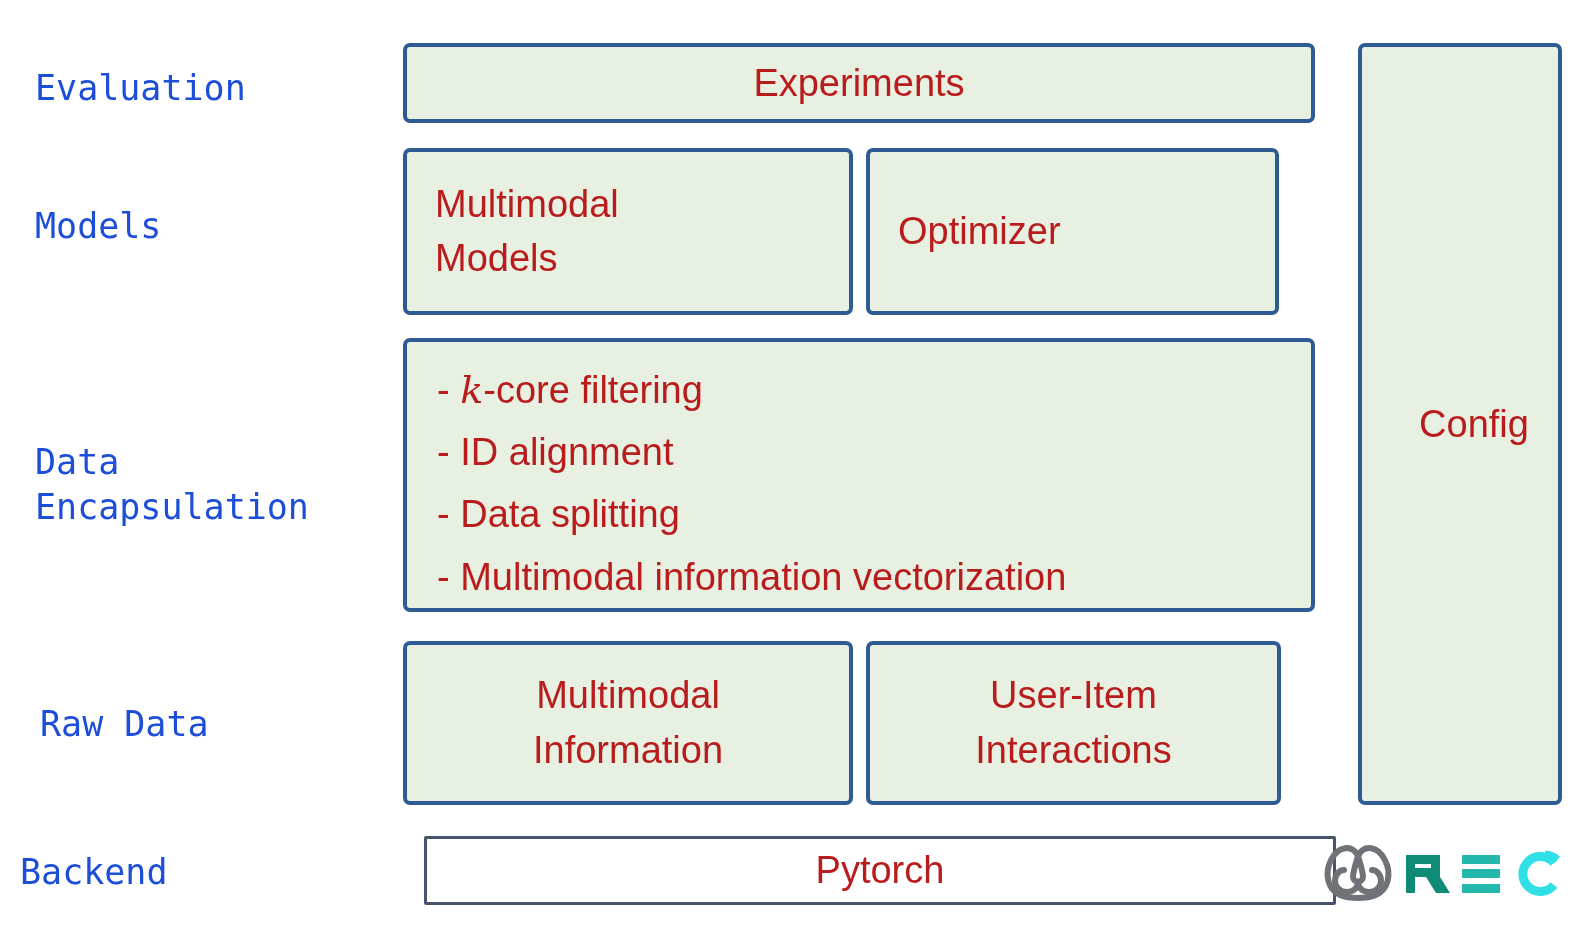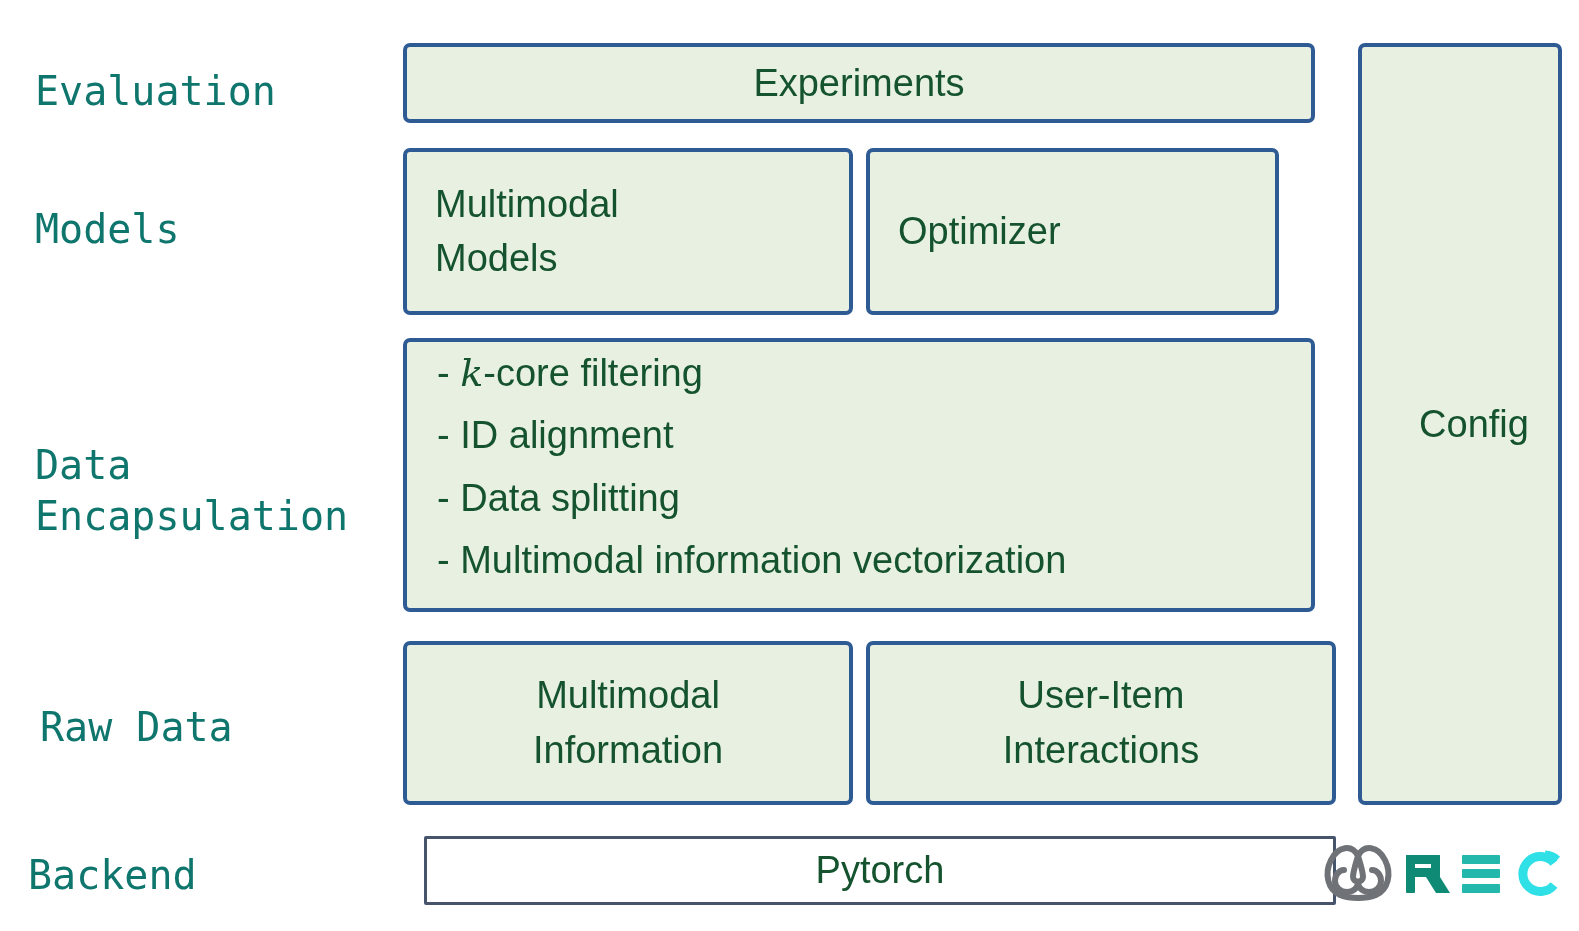--- a/index.html
+++ b/index.html
@@ -17,39 +17,39 @@
     width: 1579px;
     height: 931px;
     background: #ffffff;
     overflow: hidden;
   }
 
   
   .stage-label {
     position: absolute;
     font-family: "DejaVu Sans Mono", "Liberation Mono", monospace;
-    font-size: 40px;
+    font-size: 35px;
     line-height: 1.28;
-    color: #0f766e;
+    color: #1d4ed8;
     white-space: pre-line;
     letter-spacing: 0px;
   }
 
   
   .box {
     position: absolute;
     box-sizing: border-box;
     background: #e8f0e2;
     border: 4px solid #2e5b94;
     border-radius: 7px;
     display: flex;
   }
   .box .box-text {
     font-family: "Liberation Sans", sans-serif;
-    color: #14532d;
+    color: #b91c1c;
     white-space: pre-line;
   }
 
   
   .box.center {
     align-items: center;
     justify-content: center;
     text-align: center;
   }
   
@@ -73,21 +73,21 @@
     font-size: 38px; line-height: 1.42;
   }
 
   #box-optimizer {
     left: 866px; top: 148px; width: 413px; height: 167px;
   }
   #box-optimizer .box-text { font-size: 38px; }
 
   #box-data-encapsulation {
     left: 403px; top: 338px; width: 912px; height: 274px;
-    align-items: flex-start;
+    align-items: flex-end;
     justify-content: flex-start;
   }
   #box-data-encapsulation .box-text {
     font-size: 38px;
     line-height: 1.64;
     padding-left: 30px;
   }
   .kvar {
     font-family: "DejaVu Serif", "Liberation Serif", serif;
     font-style: italic;
@@ -95,21 +95,21 @@
   }
 
   #box-multimodal-information {
     left: 403px; top: 641px; width: 450px; height: 164px;
   }
   #box-multimodal-information .box-text {
     font-size: 38px; line-height: 1.46;
   }
 
   #box-user-item-interactions {
-    left: 866px; top: 641px; width: 470px; height: 164px;
+    left: 866px; top: 641px; width: 415px; height: 164px;
   }
   #box-user-item-interactions .box-text {
     font-size: 38px; line-height: 1.46;
   }
 
   #box-pytorch {
     left: 424px; top: 836px; width: 912px; height: 69px;
     background: #ffffff;
     border: 3px solid #46556b;
     border-radius: 2px;
@@ -141,21 +141,21 @@
 
   <div class="stage-label" style="left:35px; top:66px;">Evaluation</div>
 
   <div class="stage-label" style="left:35px; top:204px;">Models</div>
 
   <div class="stage-label" style="left:35px; top:404px;margin-top:36px;">Data
 Encapsulation</div>
 
   <div class="stage-label" style="left:40px; top:702px;">Raw Data</div>
 
-  <div class="stage-label" style="left:28px; top:850px;">Backend</div>
+  <div class="stage-label" style="left:20px; top:850px;">Backend</div>
 
   <div class="box center" id="box-experiments">
     <span class="box-text">Experiments</span>
   </div>
 
   <div class="box left" id="box-multimodal-models">
     <span class="box-text">Multimodal
 Models</span>
   </div>
 

